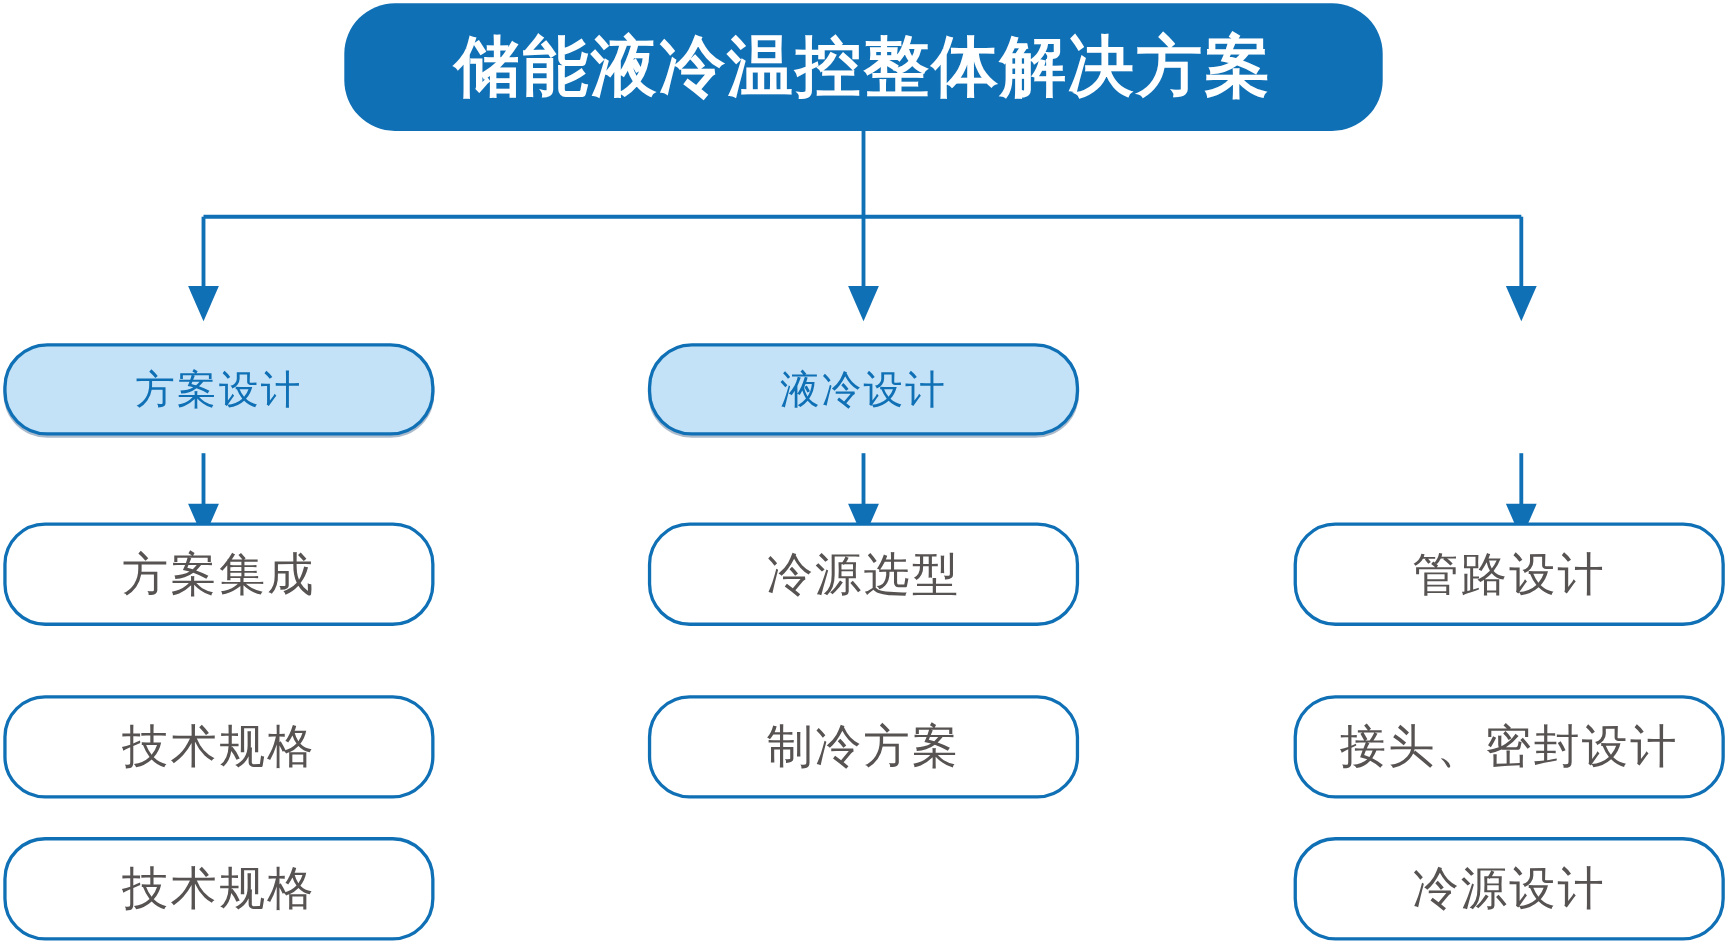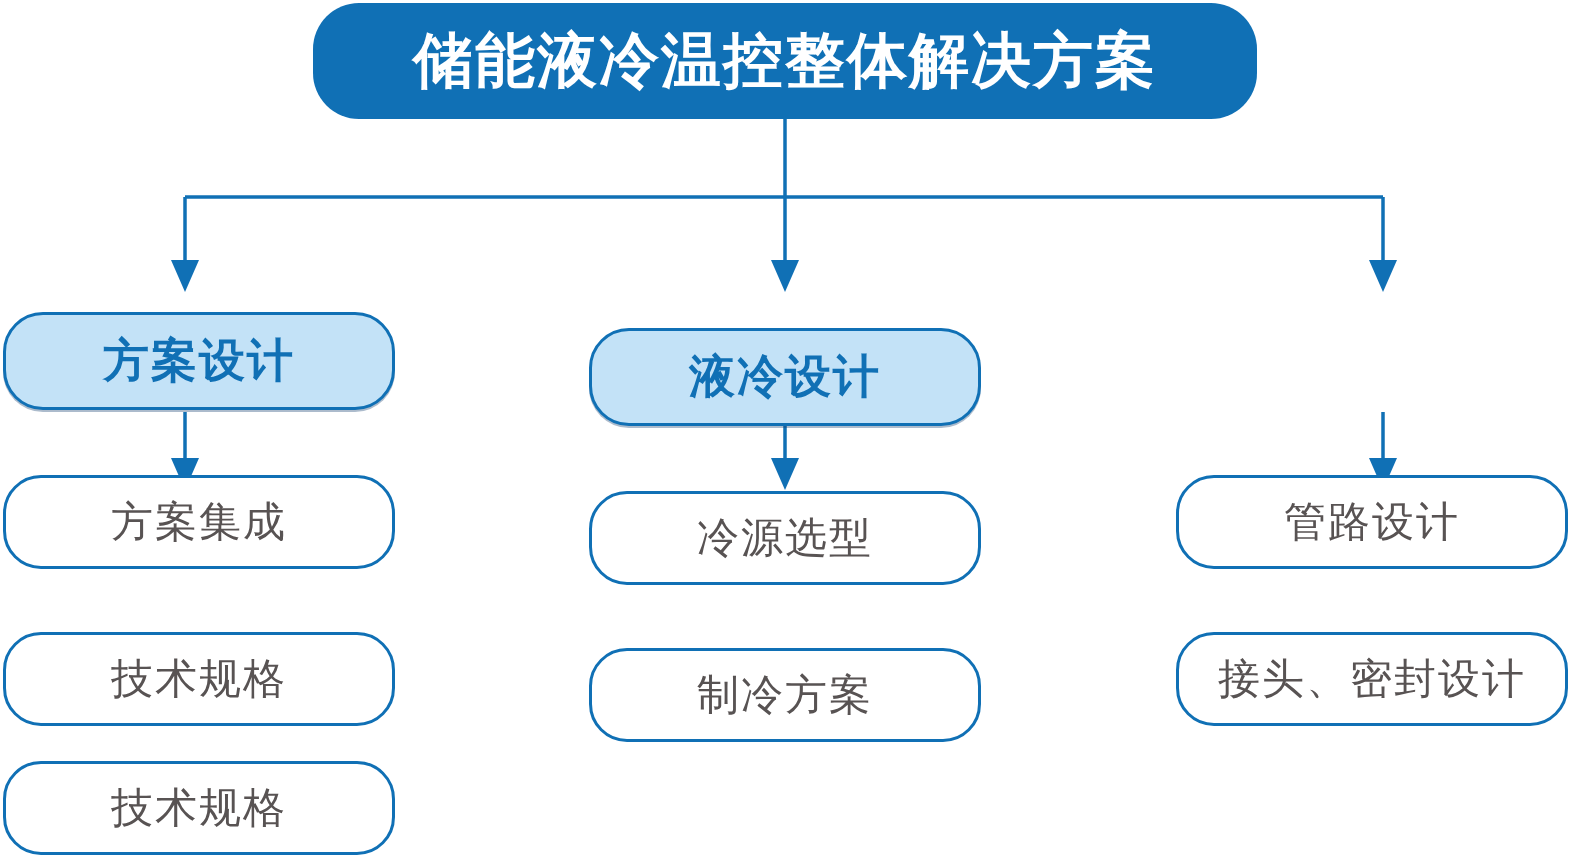--- a/index.html
+++ b/index.html
@@ -53,43 +53,43 @@
     border-radius: 46px;
     color: #FFFFFF;
     font-size: 60px;
     font-weight: bold;
     letter-spacing: 2px;
     text-align: center;
   }
 
   .branch-node {
     top: 312px;
-    width: 392px; height: 98px;
+    width: 392px; height: 84px;
     background: var(--light-blue);
     border: 3px solid var(--blue);
     border-radius: 40px;
     color: var(--blue);
-    font-size: 46px;
-    font-weight: bold;
+    font-size: 36px;
+    font-weight: normal;
     letter-spacing: 2px;
     box-shadow: 0 2px 0 rgba(16, 60, 110, 0.35);
   }
 
   .leaf-node {
     width: 392px; height: 94px;
     background: var(--bg);
     border: 3px solid var(--blue);
     border-radius: 38px;
     color: var(--leaf-text);
     font-size: 42px;
     letter-spacing: 2px;
   }
 
   .col-left  { left: 3px; }
-  .col-mid   { left: 589px; margin-top: 16px; }
+  .col-mid   { left: 589px; }
   .col-right { left: 1176px; }
 
   .row-1 { top: 475px; }
   .row-2 { top: 632px; }
   .row-3 { top: 761px; }
 </style>
 </head>
 <body>
 
 <div class="stage">
@@ -121,14 +121,15 @@
 
   <div class="node leaf-node col-left row-1">方案集成</div>
   <div class="node leaf-node col-left row-2">技术规格</div>
   <div class="node leaf-node col-left row-3">技术规格</div>
 
   <div class="node leaf-node col-mid row-1">冷源选型</div>
   <div class="node leaf-node col-mid row-2">制冷方案</div>
 
   <div class="node leaf-node col-right row-1">管路设计</div>
   <div class="node leaf-node col-right row-2">接头、密封设计</div>
+  <div class="node leaf-node col-right row-3">冷源设计</div>
 
 </div>
 
 </body></html>

